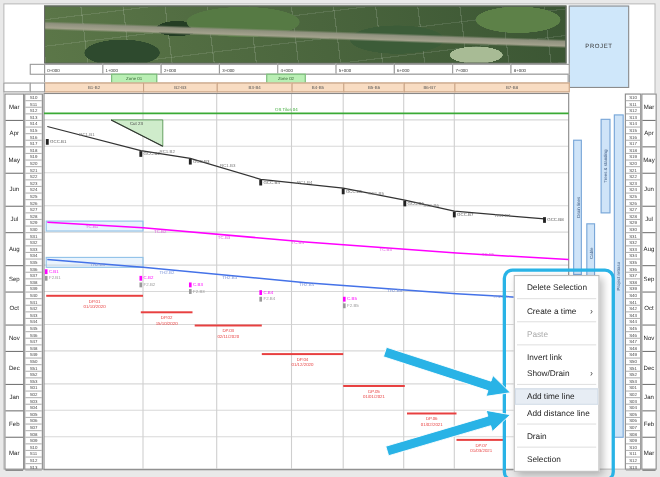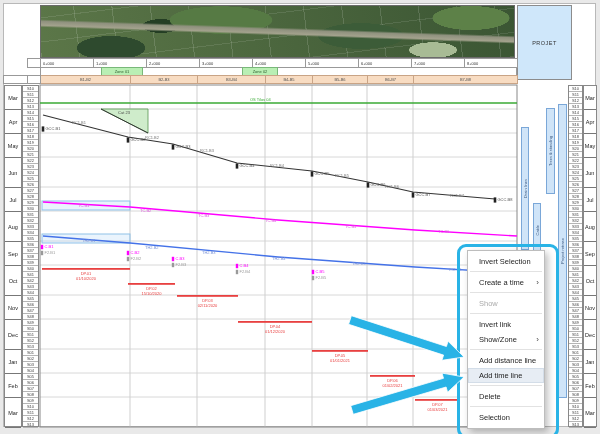--- a/index.html
+++ b/index.html
@@ -334,33 +334,33 @@
       <span>Cable</span>
     </div>
     <div class="vbar" style="left: 546px; top: 108px; width: 9px; height: 86px;">
       <span>Trees &amp; standing</span>
     </div>
     <div class="vbar" style="left: 558px; top: 104px; width: 9px; height: 294px;">
       <span>Project retraso</span>
     </div>
   </div>
 <div id="menu">
-    <div class="mi"><span>Invert Selection</span></div>
+    <div class="mi"><span>Delete Selection</span></div>
     <div class="msep"></div>
     <div class="mi"><span>Create a time</span><span class="chev">›</span></div>
     <div class="msep"></div>
-    <div class="mi dis"><span>Show</span></div>
+    <div class="mi dis"><span>Paste</span></div>
     <div class="msep"></div>
     <div class="mi"><span>Invert link</span></div>
-    <div class="mi"><span>Show/Zone</span><span class="chev">›</span></div>
-    <div class="msep"></div>
+    <div class="mi"><span>Show/Drain</span><span class="chev">›</span></div>
+    <div class="msep"></div>
+    <div class="mi hl"><span>Add time line</span></div>
     <div class="mi"><span>Add distance line</span></div>
-    <div class="mi hl"><span>Add time line</span></div>
-    <div class="msep"></div>
-    <div class="mi"><span>Delete</span></div>
+    <div class="msep"></div>
+    <div class="mi"><span>Drain</span></div>
     <div class="msep"></div>
     <div class="mi"><span>Selection</span></div>
   </div>
 <div id="ann-border"></div>
 <svg id="ann-svg" width="600" height="434">
     <polygon points="348.6,324.3 443.6,355.1 441.9,360.3 464.0,357.0 448.1,341.3 446.4,346.5 351.4,315.7" fill="#29b3e6" stroke="#ffffff" stroke-width="0.8" stroke-linejoin="round"></polygon>
     <polygon points="353.3,414.3 446.1,387.0 447.6,392.2 464.0,377.0 442.0,373.1 443.5,378.3 350.7,405.7" fill="#29b3e6" stroke="#ffffff" stroke-width="0.8" stroke-linejoin="round"></polygon>
   </svg>
 
 </body></html>

